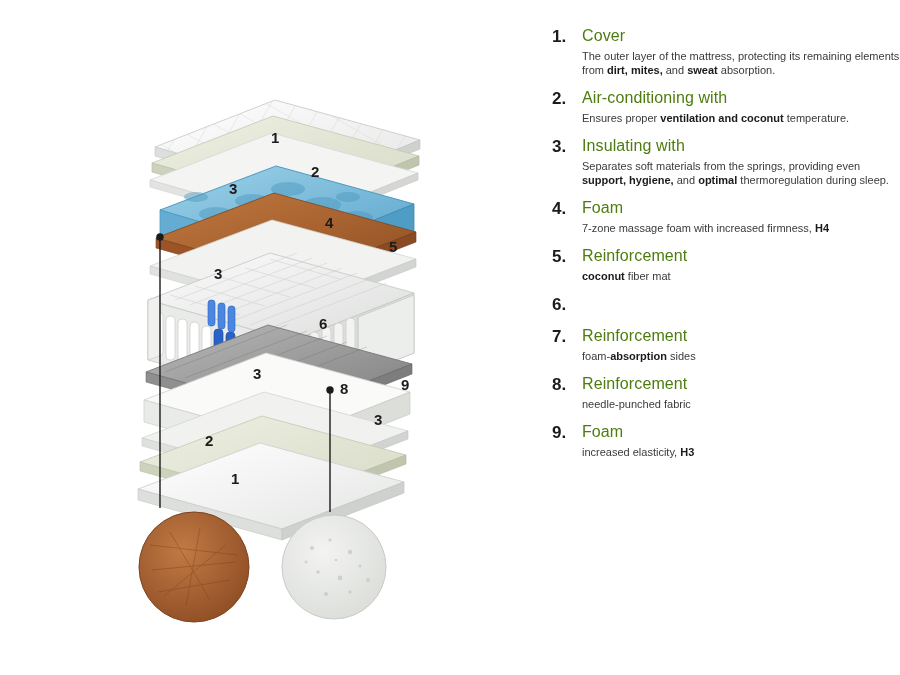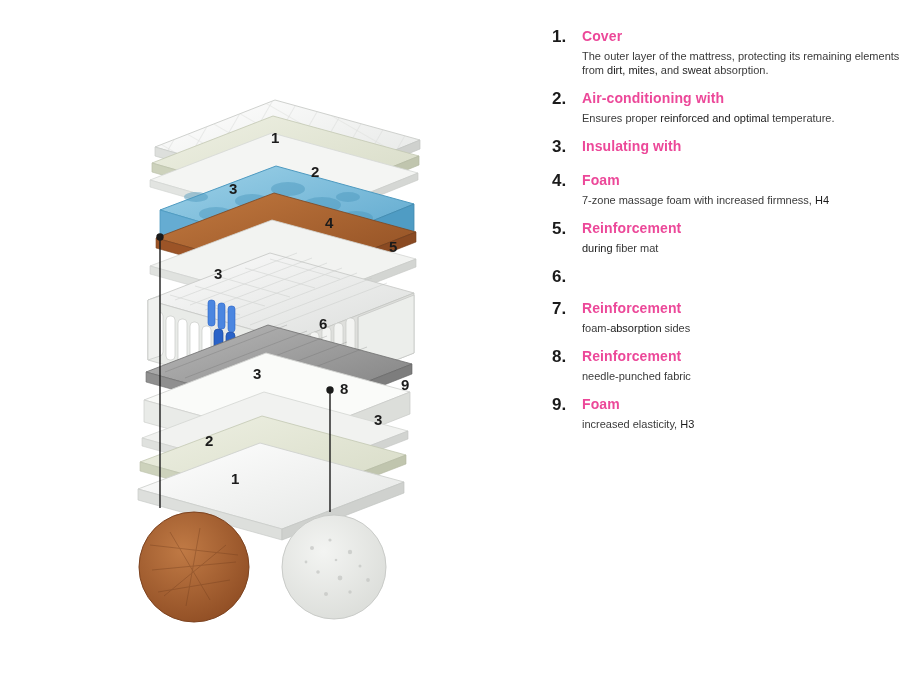--- a/index.html
+++ b/index.html
@@ -56,34 +56,34 @@
     font-size: 17px;
     font-weight: 700;
     color: #1b1b1b;
     line-height: 20px;
     padding-top: 1px;
   }
   .legend-body {
     flex: 1 1 auto;
   }
   .legend-title {
-    font-size: 14px;
-    font-weight: 700;
-    color: #ec4899;
+    font-size: 16px;
+    font-weight: 400;
+    color: #4d7c0f;
     line-height: 20px;
     margin-bottom: 3px;
     letter-spacing: 0.1px;
   }
   .legend-desc {
     font-size: 11px;
     line-height: 14px;
     color: #3a3a3a;
   }
   .legend-desc b {
-    font-weight: 400;
+    font-weight: 700;
     color: #1b1b1b;
   }
 </style>
 </head>
 <body>
 
 <div id="illustration">
 <svg width="540" height="675" viewBox="0 0 540 675" xmlns="http://www.w3.org/2000/svg">
   <defs>
     <linearGradient id="gTop" x1="0" y1="0" x2="1" y2="1">
@@ -333,44 +333,45 @@
     <div class="legend-body">
       <div class="legend-title">Cover</div>
       <div class="legend-desc">The outer layer of the mattress, protecting its remaining elements from <b>dirt, mites,</b> and <b>sweat</b> absorption.</div>
     </div>
   </div>
 
   <div class="legend-item">
     <div class="legend-num">2.</div>
     <div class="legend-body">
       <div class="legend-title">Air-conditioning with</div>
-      <div class="legend-desc">Ensures proper <b>reinforced and optimal</b> temperature.</div>
+      <div class="legend-desc">Ensures proper <b>ventilation and coconut</b> temperature.</div>
     </div>
   </div>
 
   <div class="legend-item">
     <div class="legend-num">3.</div>
     <div class="legend-body">
       <div class="legend-title">Insulating with</div>
+      <div class="legend-desc">Separates soft materials from the springs, providing even <b>support, hygiene,</b> and <b>optimal</b> thermoregulation during sleep.</div>
     </div>
   </div>
 
   <div class="legend-item">
     <div class="legend-num">4.</div>
     <div class="legend-body">
       <div class="legend-title">Foam</div>
       <div class="legend-desc">7-zone massage foam with increased firmness, <b>H4</b></div>
     </div>
   </div>
 
   <div class="legend-item">
     <div class="legend-num">5.</div>
     <div class="legend-body">
       <div class="legend-title">Reinforcement</div>
-      <div class="legend-desc"><b>during</b> fiber mat</div>
+      <div class="legend-desc"><b>coconut</b> fiber mat</div>
     </div>
   </div>
 
   <div class="legend-item">
     <div class="legend-num">6.</div>
     <div class="legend-body">
     </div>
   </div>
 
   <div class="legend-item">

